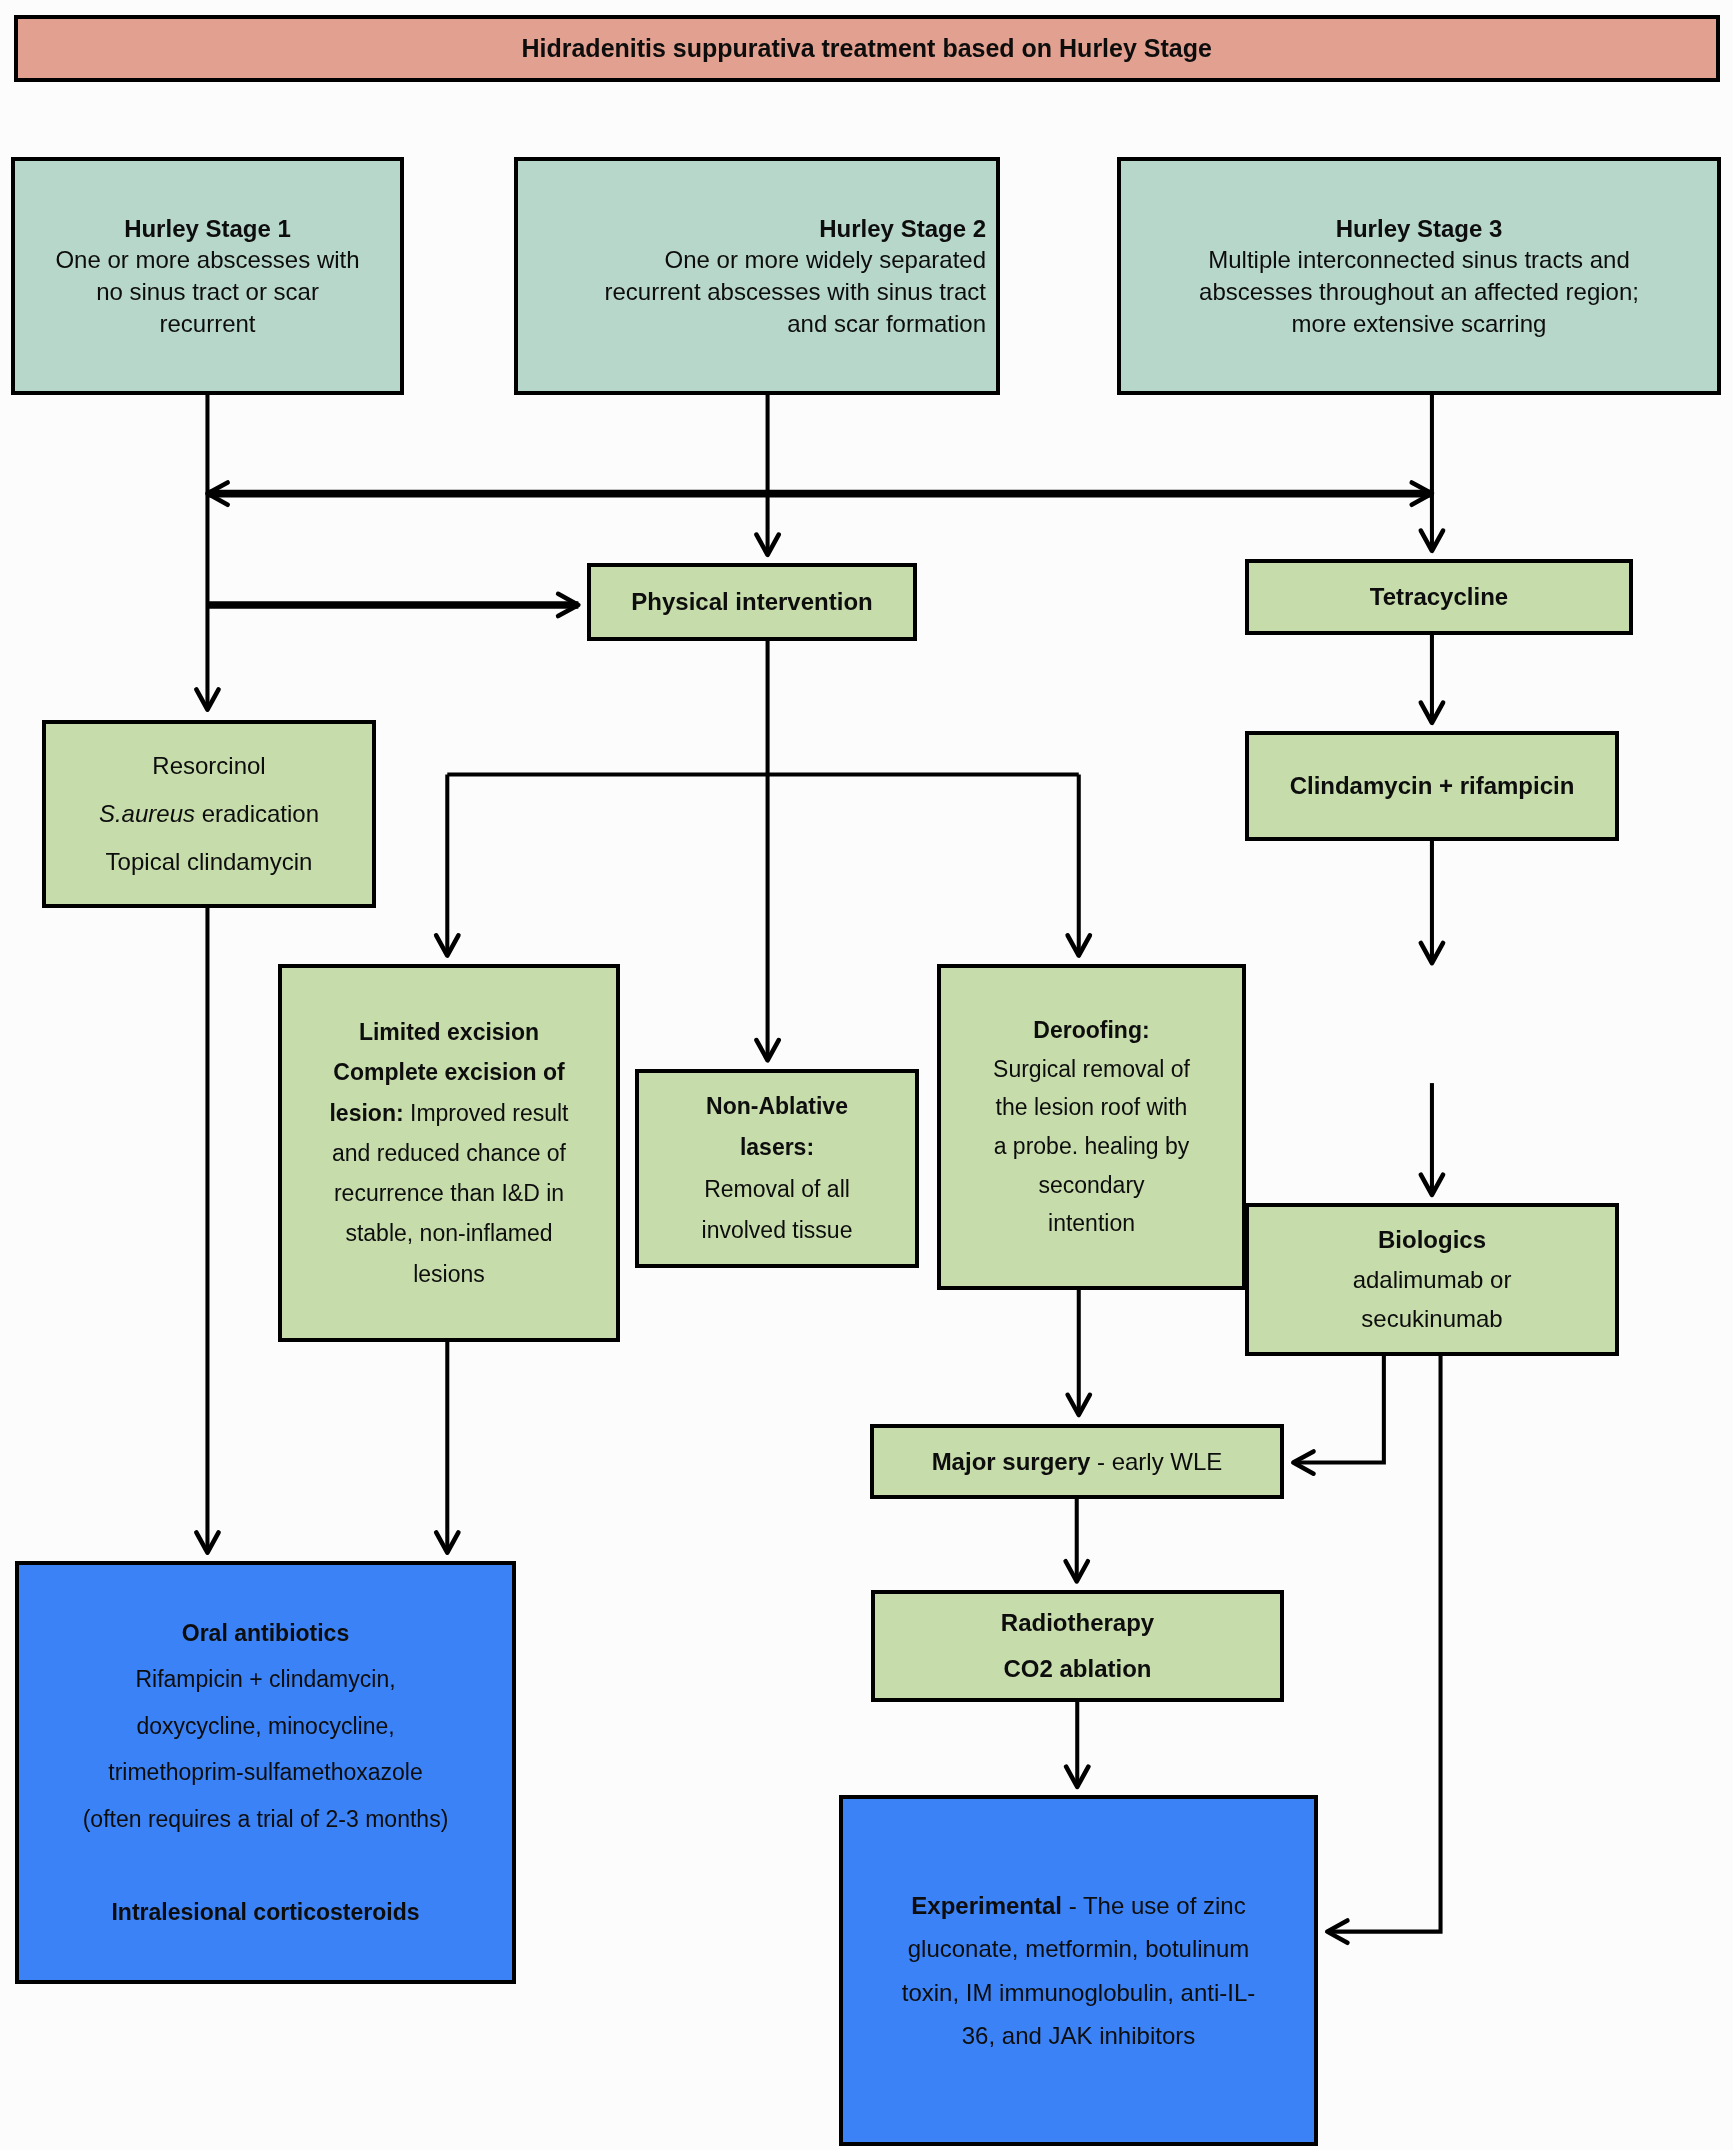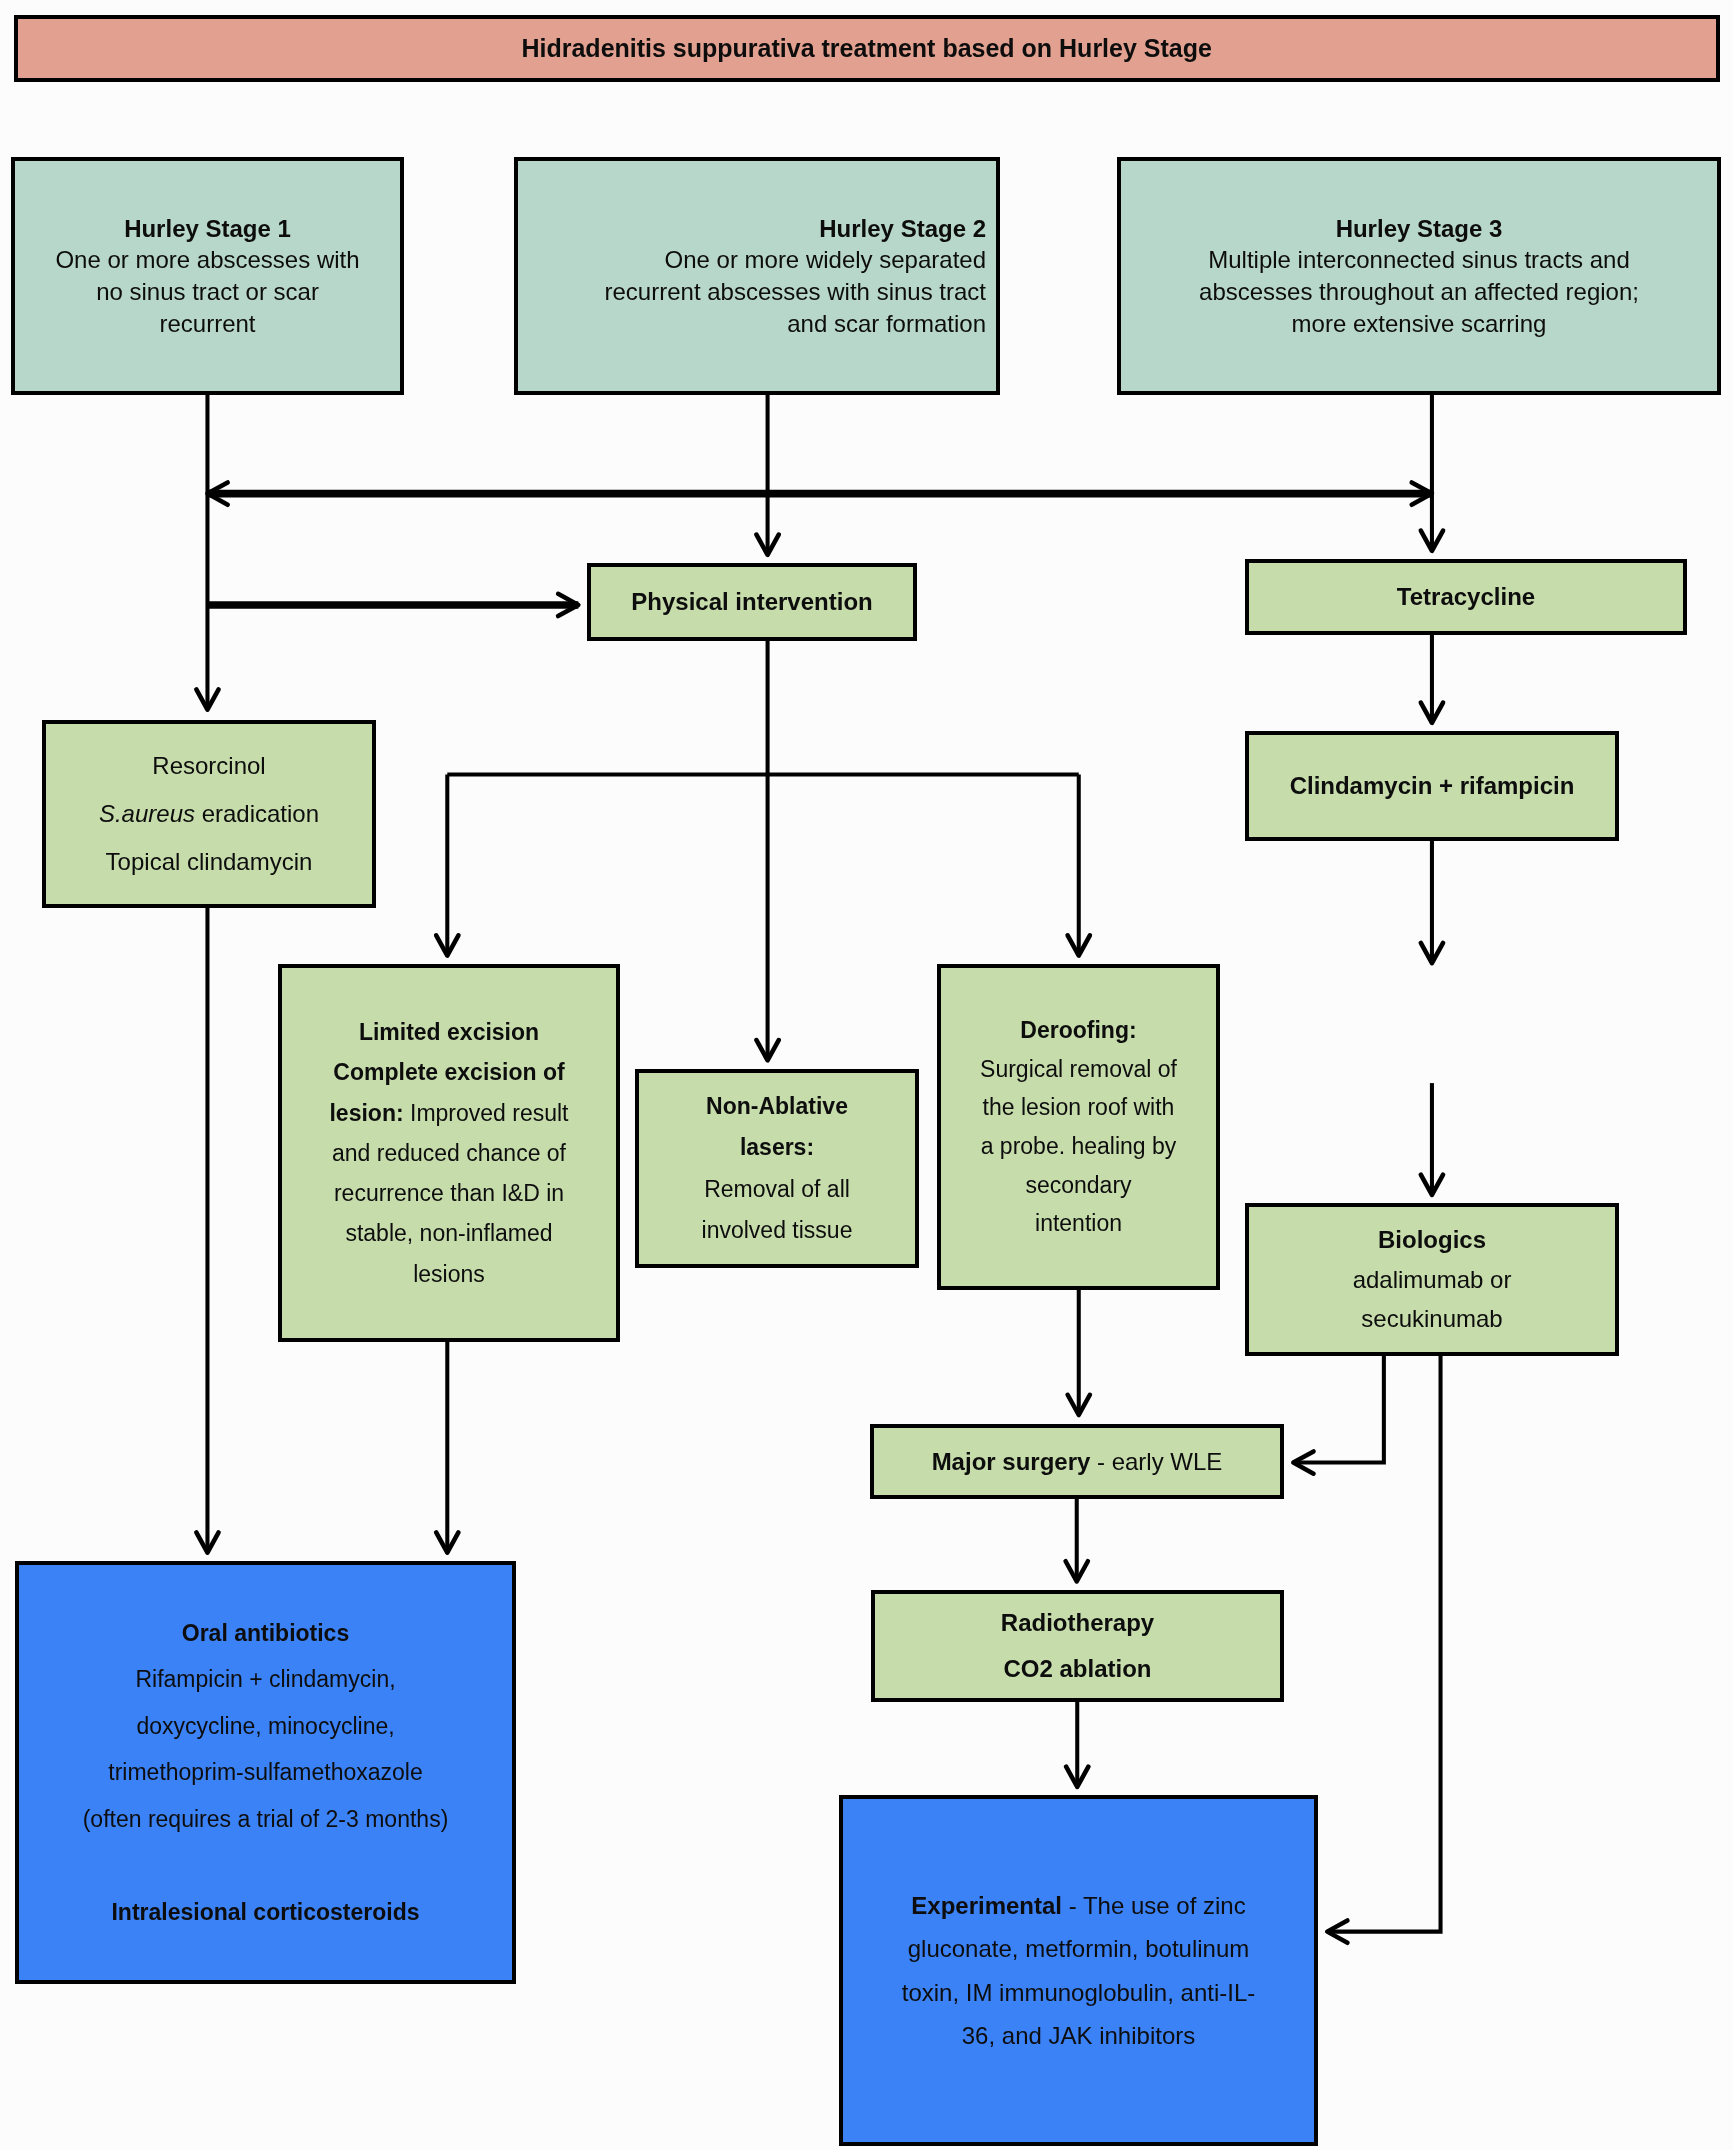--- a/index.html
+++ b/index.html
@@ -20,26 +20,26 @@
   .salmon{background:#e2a190;}
   .b{font-weight:700;}
   .i{font-style:italic;}
   .tline{white-space:normal;}
 
   #title-bar{left:13.7px;top:15px;width:1706px;height:67px;font-size:25px;font-weight:700;z-index:2;}
   #hurley1{left:11px;top:157px;width:393px;height:238px;font-size:24px;line-height:1.32;}
   #hurley2{left:514px;top:157px;width:486px;height:238px;font-size:24px;line-height:1.32;align-items:flex-end;}
   #hurley3{left:1117px;top:157px;width:604px;height:238px;font-size:24px;line-height:1.32;}
   #physical{left:587px;top:563px;width:330px;height:78px;font-size:24px;}
-  #tetracycline{left:1245px;top:559px;width:442px;height:76px;font-size:24px;}
+  #tetracycline{left:1245px;top:559px;width:388px;height:76px;font-size:24px;}
   #resorcinol{left:42px;top:720px;width:334px;height:188px;font-size:24px;line-height:2.0;}
   #clindamycin{left:1245px;top:731px;width:374px;height:110px;font-size:24px;}
   #limited{left:278px;top:964px;width:342px;height:378px;font-size:23px;line-height:1.75;}
   #nonablative{left:635px;top:1069px;width:284px;height:199px;font-size:23px;line-height:1.8;}
-  #deroofing{left:937px;top:964px;width:283px;height:326px;font-size:23px;line-height:1.68;}
+  #deroofing{left:937px;top:964px;width:309px;height:326px;font-size:23px;line-height:1.68;}
   #retinoids{left:1245px;top:972px;width:374px;height:113px;font-size:24px;line-height:1.6;}
   #biologics{left:1245px;top:1203px;width:374px;height:153px;font-size:24px;line-height:1.65;}
   #major{left:870px;top:1424px;width:414px;height:75px;font-size:24px;}
   #radio{left:871px;top:1590px;width:413px;height:112px;font-size:24px;line-height:1.9;}
   #oral{left:15px;top:1561px;width:501px;height:423px;font-size:23px;line-height:2.02;}
   #experimental{left:839px;top:1795px;width:479px;height:351px;font-size:24px;line-height:1.8;}
 </style>
 </head>
 <body>
 

